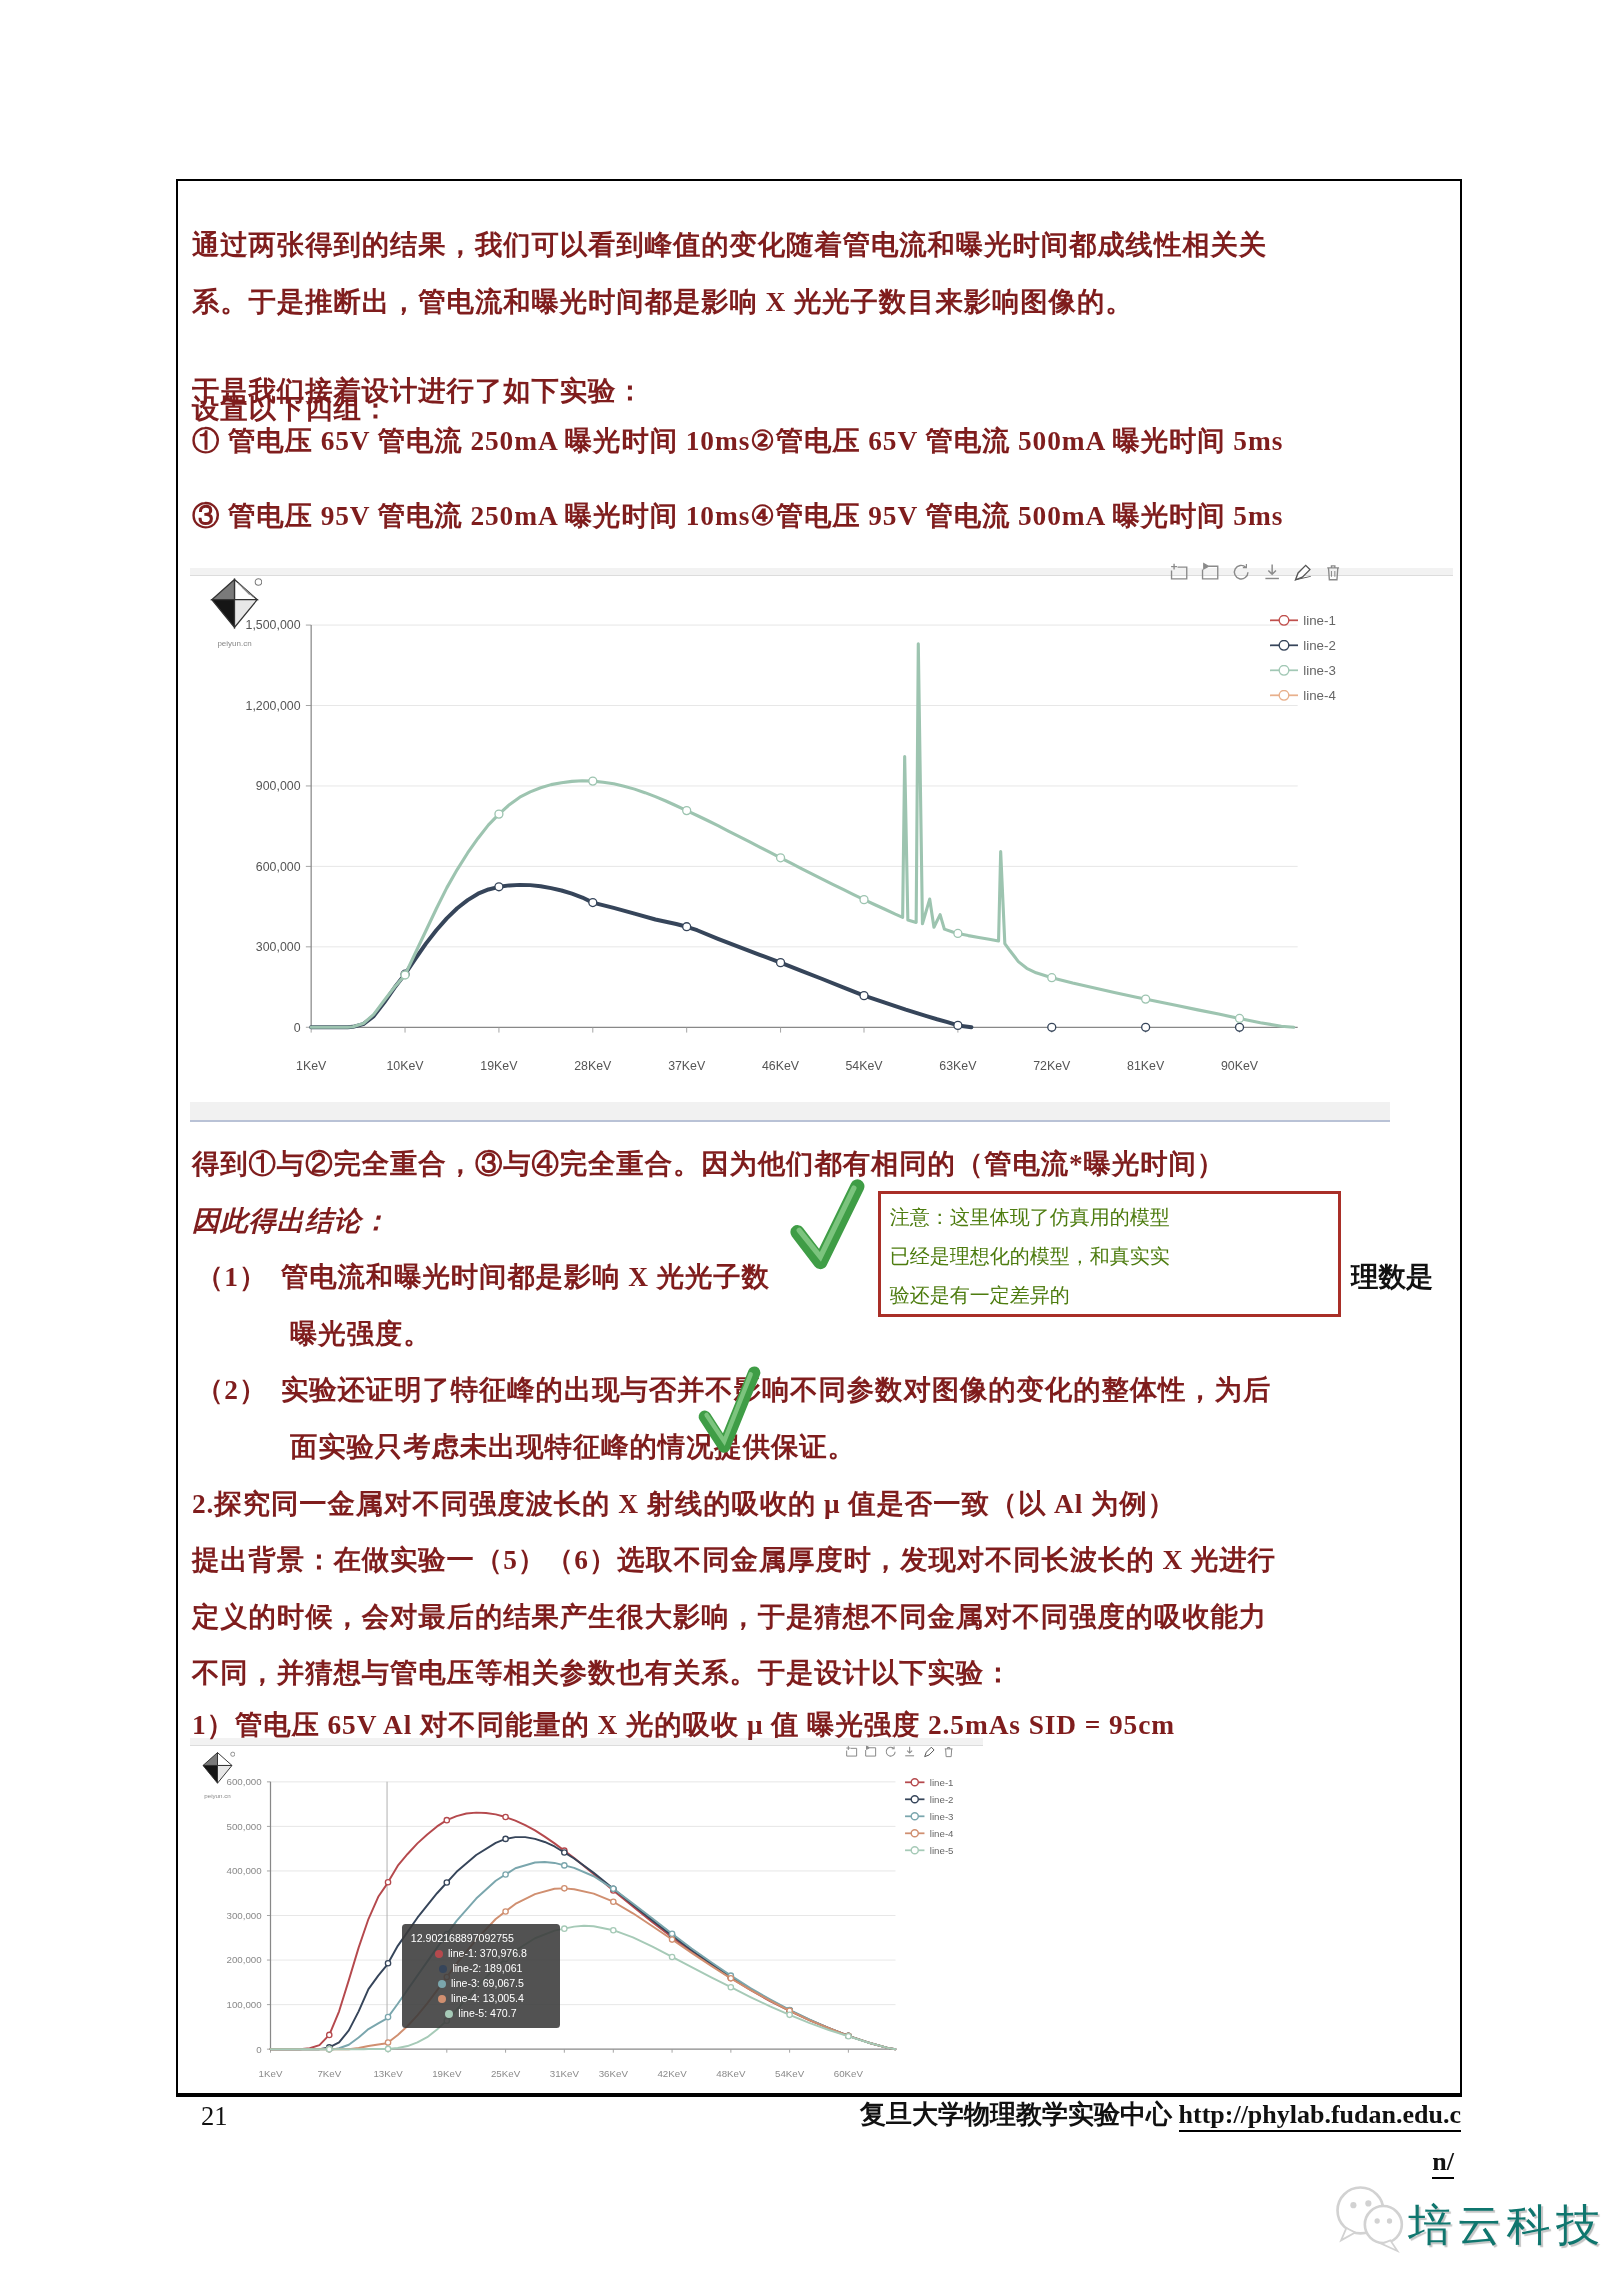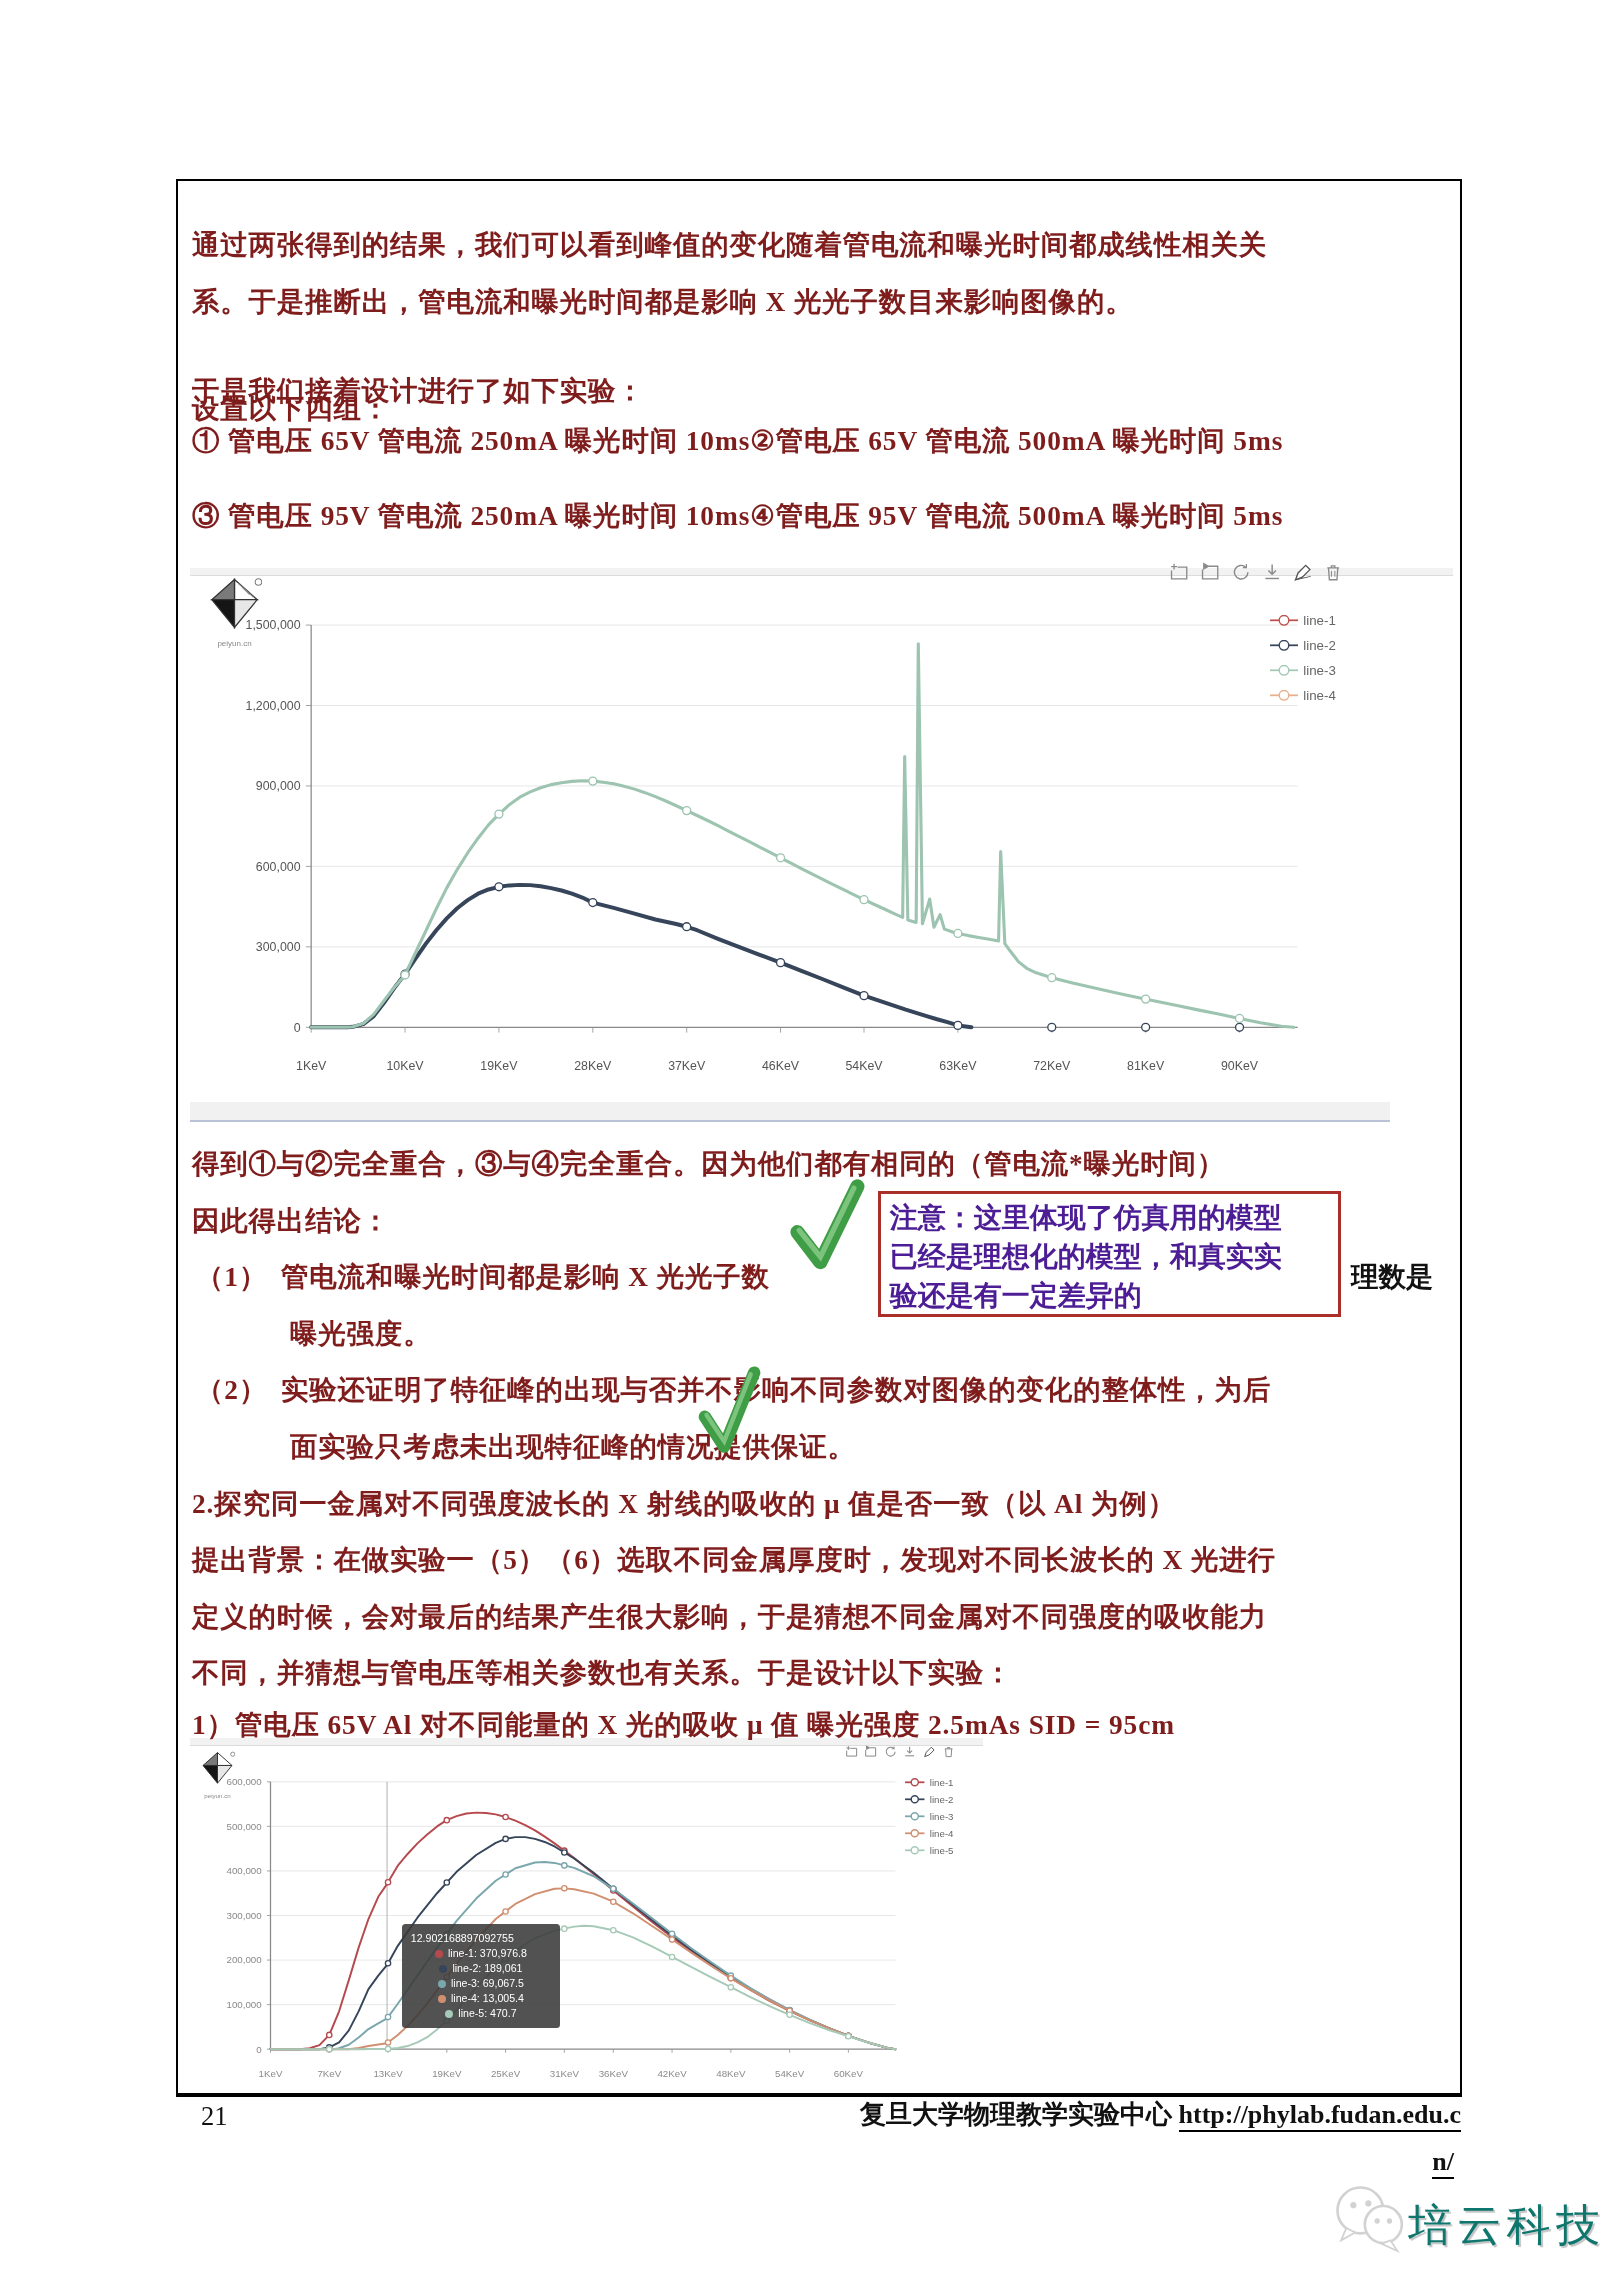--- a/index.html
+++ b/index.html
@@ -8,21 +8,21 @@
   .abs{position:absolute;}
   .page-border{position:absolute;left:176px;top:179px;width:1286px;height:1918px;
                border:2.7px solid #000;border-bottom-width:4.4px;box-sizing:border-box;}
   .tline{position:absolute;left:192px;font-size:27.4px;font-weight:600;line-height:37px;
          white-space:nowrap;letter-spacing:0.9px;color:#7f1d1d;}
   .strip1{position:absolute;left:190px;top:1102px;width:1200px;height:17.7px;background:#f1f1f1;
           border-bottom:2.7px solid #b9c2d6;}
   .chartstrip{position:absolute;background:#f2f2f2;border-bottom:0.9px solid #dcdcdc;}
   .redbox{position:absolute;left:878px;top:1191px;width:463px;height:126px;background:#fff;
           border:3.5px solid #a92f28;box-sizing:border-box;padding:3.5px 8.8px;}
-  .redbox div{font-size:28px;line-height:39px;color:#4c1d95;white-space:nowrap;font-weight:700;}
+  .redbox div{font-size:20px;line-height:39px;color:#4d7c0f;white-space:nowrap;font-weight:400;}
   .frag{position:absolute;left:1351px;top:1259px;font-size:27.4px;font-weight:600;white-space:nowrap;}
   .toolbar{position:absolute;display:flex;align-items:center;}
   .toolbar .tbi{display:inline-block;}
   .legend{position:absolute;}
   .legend .li{display:flex;align-items:center;white-space:nowrap;color:#666;
               font-family:Liberation Sans, sans-serif;}
   .logo-sub{font-family:"Liberation Sans",sans-serif;color:#888;text-align:center;}
   .tooltip{position:absolute;left:402px;top:1924px;width:140px;background:rgba(58,58,58,0.88);
            border-radius:3.5px;padding:7px 8.8px;color:#fff;
            font-family:"Liberation Sans","DejaVu Sans",sans-serif;font-size:10.6px;line-height:15px;}
@@ -214,21 +214,21 @@
   <div class="chartstrip" style="left:190px;top:1738px;width:793px;height:7px;"></div>
 
   <div class="tline" style="top:227px;">通过两张得到的结果，我们可以看到峰值的变化随着管电流和曝光时间都成线性相关关</div>
   <div class="tline" style="top:284px;">系。于是推断出，管电流和曝光时间都是影响 X 光光子数目来影响图像的。</div>
   <div class="tline" style="top:340px;margin-top:33px;">于是我们接着设计进行了如下实验：</div>
   <div class="tline" style="top:391px;">设置以下四组：</div>
   <div class="tline" style="top:423px;">① 管电压 65V 管电流 250mA 曝光时间 10ms②管电压 65V 管电流 500mA 曝光时间 5ms</div>
   <div class="tline" style="top:498px;">③ 管电压 95V 管电流 250mA 曝光时间 10ms④管电压 95V 管电流 500mA 曝光时间 5ms</div>
 
   <div class="tline" style="top:1146px;">得到①与②完全重合，③与④完全重合。因为他们都有相同的（管电流*曝光时间）</div>
-  <div class="tline" style="top:1203px;">因此得出结论：</div>
+  <div class="tline" style="top:1203px;font-style:italic;">因此得出结论：</div>
   <div class="tline" style="top:1259px;left:196px;">（1）</div>
   <div class="tline" style="top:1259px;left:281px;">管电流和曝光时间都是影响 X 光光子数</div>
   <div class="frag">理数是</div>
   <div class="tline" style="top:1316px;left:290px;">曝光强度。</div>
   <div class="tline" style="top:1372px;left:196px;">（2）</div>
   <div class="tline" style="top:1372px;left:281px;">实验还证明了特征峰的出现与否并不影响不同参数对图像的变化的整体性，为后</div>
   <div class="tline" style="top:1429px;left:290px;">面实验只考虑未出现特征峰的情况提供保证。</div>
   <div class="tline" style="top:1486px;">2.探究同一金属对不同强度波长的 X 射线的吸收的 μ 值是否一致（以 Al 为例）</div>
   <div class="tline" style="top:1542px;">提出背景：在做实验一（5）（6）选取不同金属厚度时，发现对不同长波长的 X 光进行</div>
   <div class="tline" style="top:1599px;">定义的时候，会对最后的结果产生很大影响，于是猜想不同金属对不同强度的吸收能力</div>

